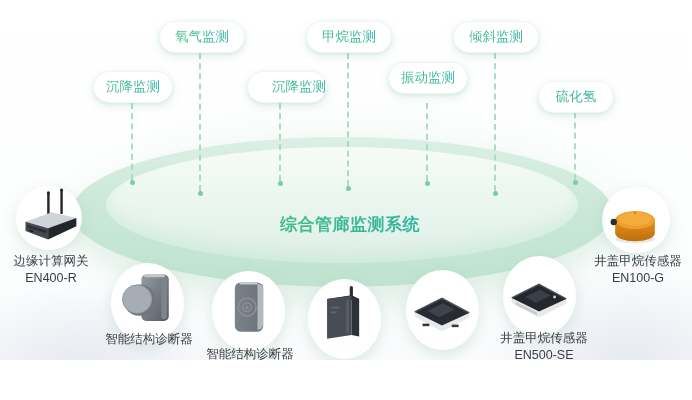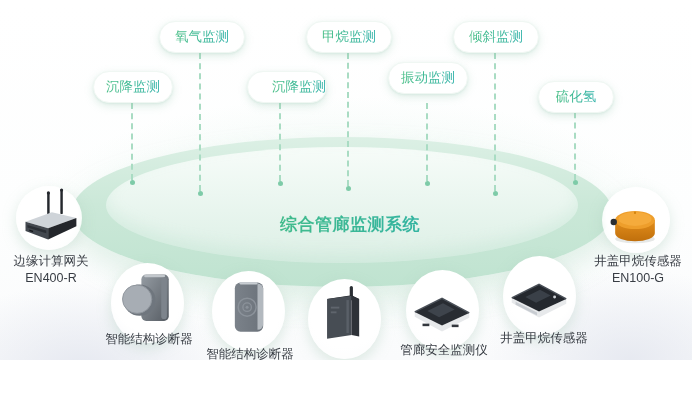--- a/index.html
+++ b/index.html
@@ -234,23 +234,23 @@
   </div>
   <div class="dev-label label-1">
     <div>智能结构诊断器</div>
   </div>
   <div class="dev-label label-2">
     <div>智能结构诊断器</div>
   </div>
   <div class="dev-label label-3">
   </div>
   <div class="dev-label label-4">
-    <div>管廊安全监测仪</div>
   </div>
   <div class="dev-label label-5">
     <div>井盖甲烷传感器</div>
+    <div>EN500-SE</div>
   </div>
   <div class="dev-label label-6">
     <div>井盖甲烷传感器</div>
     <div>EN100-G</div>
   </div>
 
 </div>
 
 </body></html>

